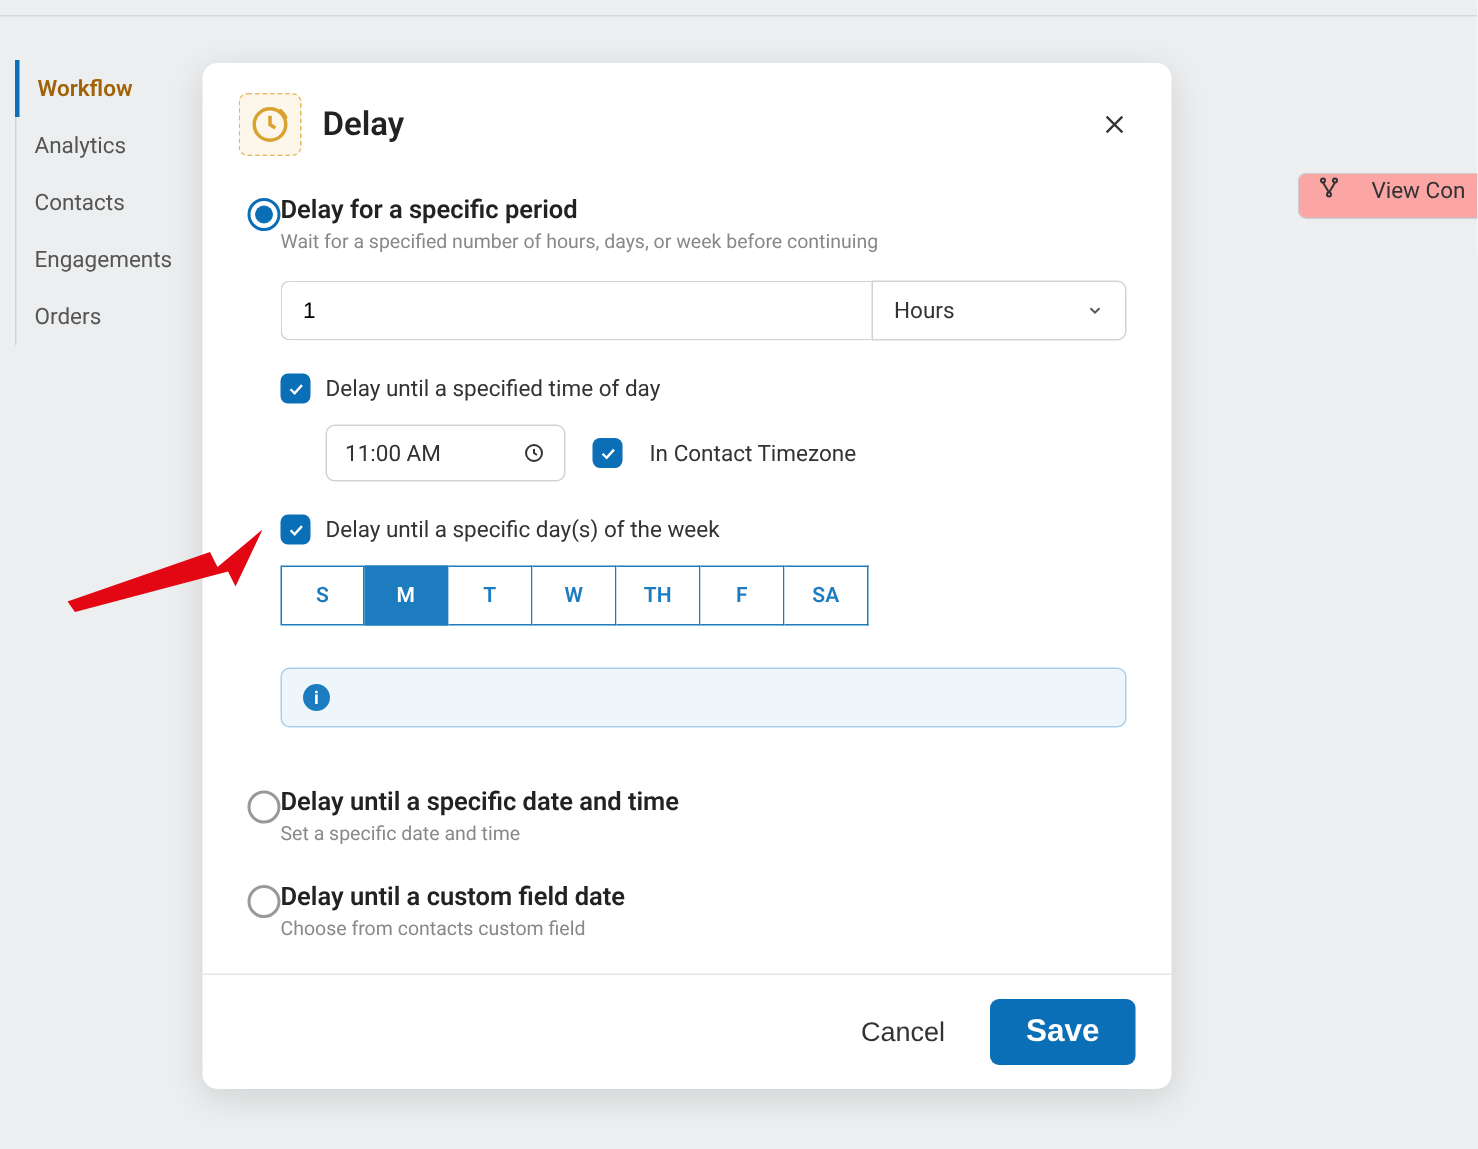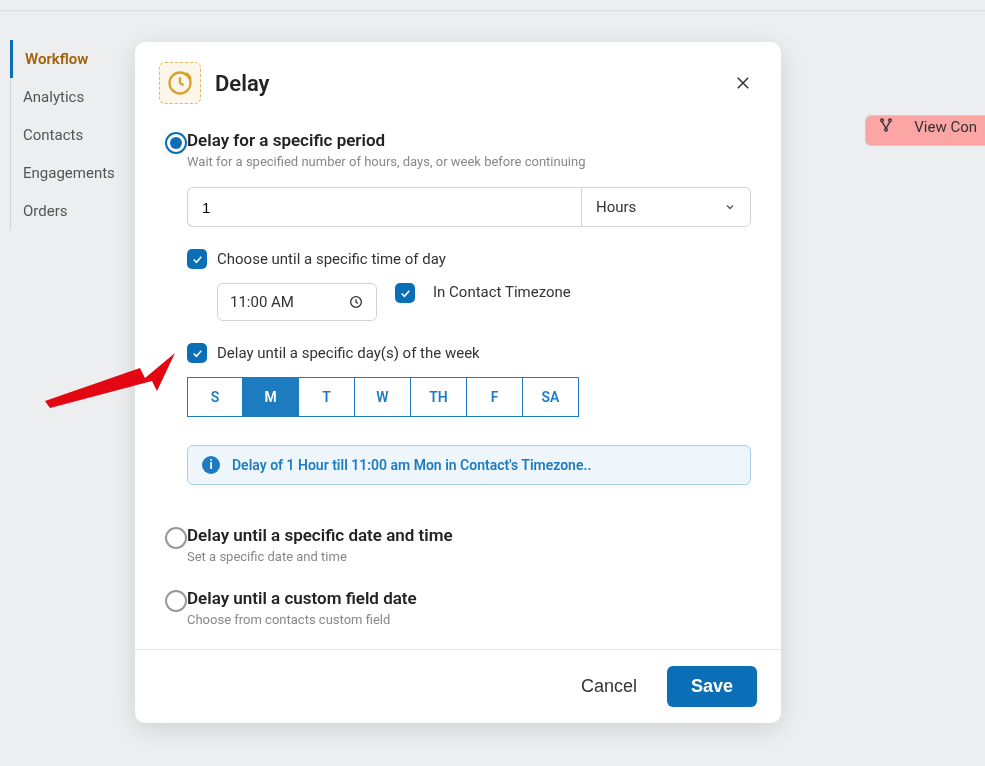--- a/index.html
+++ b/index.html
@@ -159,21 +159,21 @@
     display: flex;
     align-items: center;
     justify-content: center;
     cursor: pointer;
     flex-shrink: 0;
   }
   .checkbox svg { width: 13px; height: 13px; stroke: #fff; stroke-width: 3; fill: none; }
   .sub-label { font-size: 15px; color: #333; }
   .time-row {
     display: flex;
-    align-items: flex-start;
+    align-items: center;
     gap: 18px;
     margin-top: 14px;
     margin-left: 30px;
   }
   .time-input {
     width: 160px;
     border: 1px solid #cfd3d7;
     border-radius: 6px;
     padding: 9px 12px;
     font-size: 15px;
@@ -237,21 +237,21 @@
     font-size: 18px;
     color: #333;
     cursor: pointer;
   }
   .btn-save {
     background: #0a6fb7;
     color: #fff;
     border: none;
     border-radius: 6px;
     padding: 10px 24px;
-    font-size: 18px;
+    font-size: 21px;
     font-weight: 600;
     cursor: pointer;
   }
   
   .arrow {
     position: absolute;
     top: 353px;
     left: 45px;
     width: 130px;
     height: 55px;
@@ -317,21 +317,21 @@
               </svg>
           </div>
         </div>
 
         <div class="sub-row">
           <div class="checkbox">
             <svg viewBox="0 0 24 24">
                 <path d="M5 12 L10 17 L19 7"></path>
               </svg>
           </div>
-          <div class="sub-label">Choose until a specific time of day</div>
+          <div class="sub-label">Delay until a specified time of day</div>
         </div>
         <div class="time-row">
           <div class="time-input">
             <span>11:00 AM</span>
             <svg viewBox="0 0 24 24" fill="none" stroke="#333" stroke-width="2">
               <circle cx="12" cy="12" r="8"></circle>
                 <path d="M12 8 V12 L15 14"></path>
             </svg>
           </div>
           <div class="checkbox">
@@ -355,21 +355,20 @@
           <div class="day-cell selected">M</div>
           <div class="day-cell">T</div>
           <div class="day-cell">W</div>
           <div class="day-cell">TH</div>
           <div class="day-cell">F</div>
           <div class="day-cell">SA</div>
         </div>
 
         <div class="info-banner">
           <div class="info-icon">i</div>
-          <span>Delay of 1 Hour till 11:00 am Mon in Contact's Timezone..</span>
         </div>
       </div>
     </div>
 
     <div class="option-row" style="margin-top:40px">
       <div class="radio"></div>
       <div>
         <div class="option-title">Delay until a specific date and time</div>
         <div class="option-sub">Set a specific date and time</div>
       </div>

